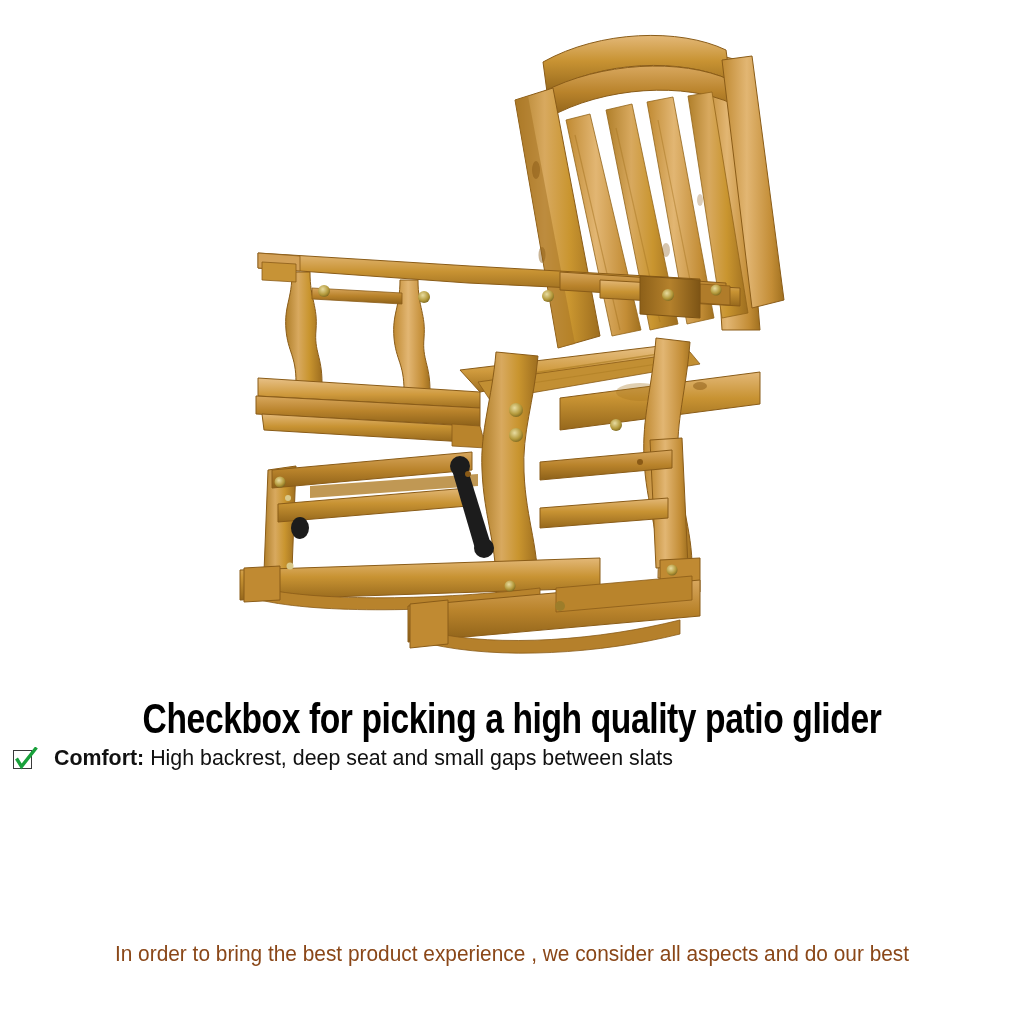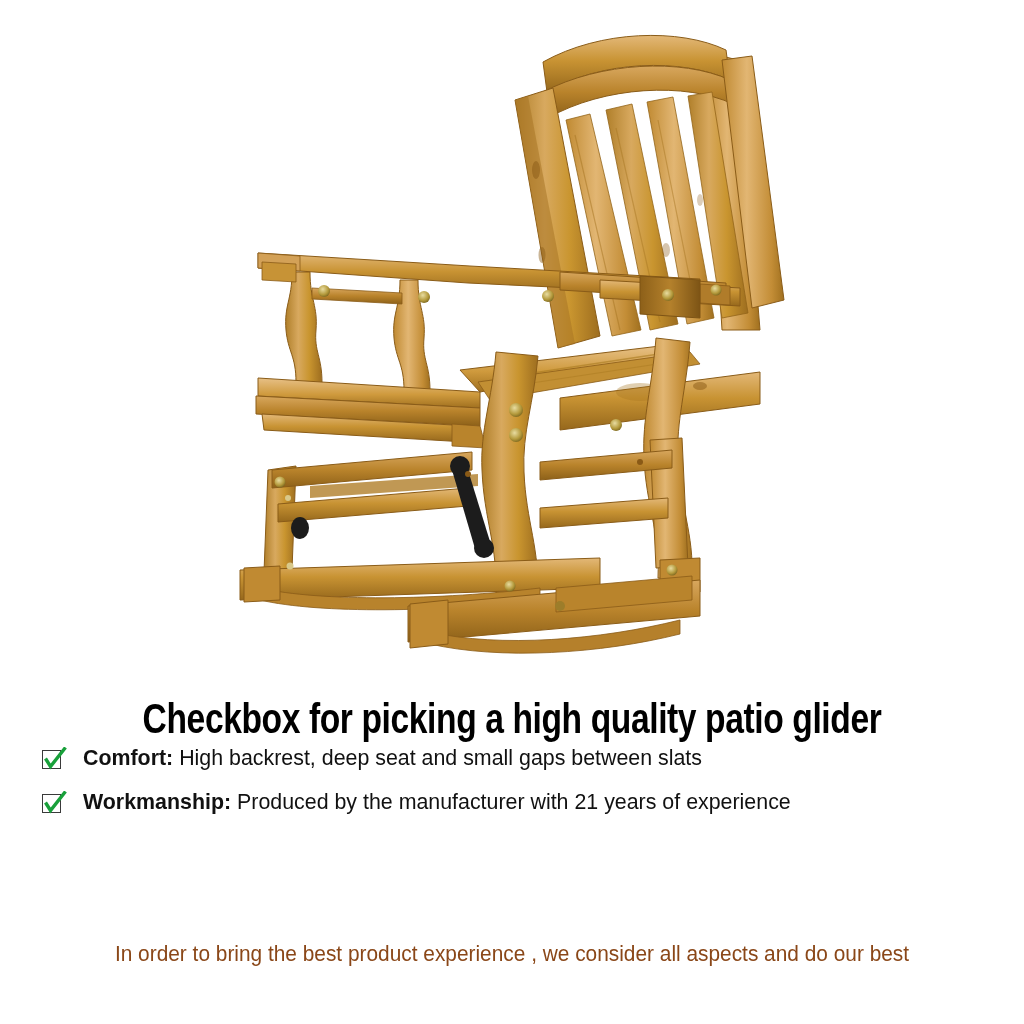--- a/index.html
+++ b/index.html
@@ -48,21 +48,21 @@
   #feature-list {
     position: absolute;
     left: 0;
     top: 744px;
     width: 1024px;
   }
   .feature-row {
     display: flex;
     align-items: flex-start;
     height: 44px;
-    padding-left: 41px;
+    padding-left: 12px;
   }
   .check-wrap {
     flex: 0 0 auto;
     width: 26px;
     height: 26px;
     position: relative;
     margin-top: 3px;
     margin-right: 16px;
   }
   .check-box {
@@ -287,25 +287,16 @@
       <span class="check-box"></span>
       <svg class="check-mark" viewBox="0 0 26 26">
         <path d="M4.5 11.5 L9.5 19.5 L24.5 0.5" fill="none" stroke="#18a03a" stroke-width="3.4" stroke-linecap="butt" stroke-linejoin="miter"></path>
       </svg>
     </span>
     <span class="feature-text"><span class="lbl">Comfort:</span> <span>High backrest, deep seat and small gaps between slats</span></span>
   </div>
 
 
 
-  <div class="feature-row">
-    <span class="check-wrap">
-      <span class="check-box"></span>
-      <svg class="check-mark" viewBox="0 0 26 26">
-        <path d="M4.5 11.5 L9.5 19.5 L24.5 0.5" fill="none" stroke="#18a03a" stroke-width="3.4" stroke-linecap="butt" stroke-linejoin="miter"></path>
-      </svg>
-    </span>
-    <span class="feature-text"><span class="lbl">Workmanship:</span> <span>Produced by the manufacturer with 21 years of experience</span></span>
-  </div>
 
 </div>
 
 <div id="footer-note">In order to bring the best product experience , we consider all aspects and do our best</div>
 
 </body></html>

